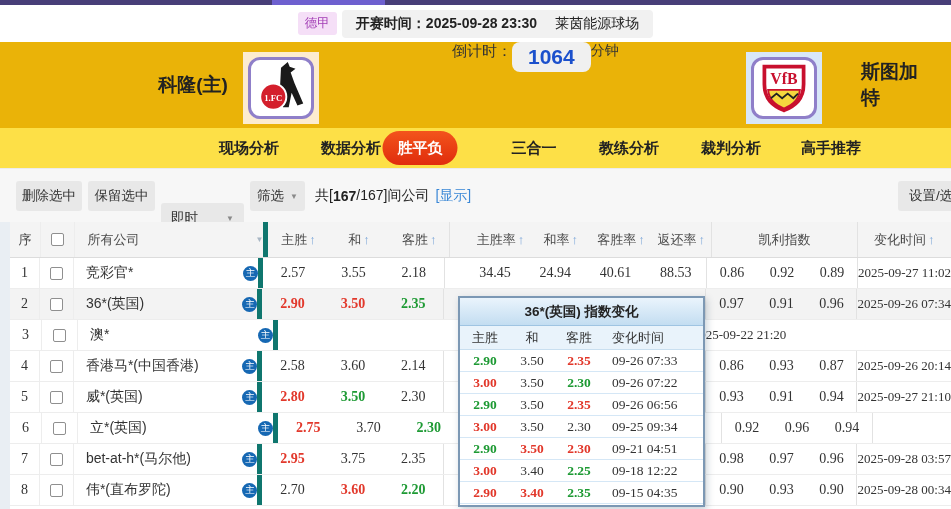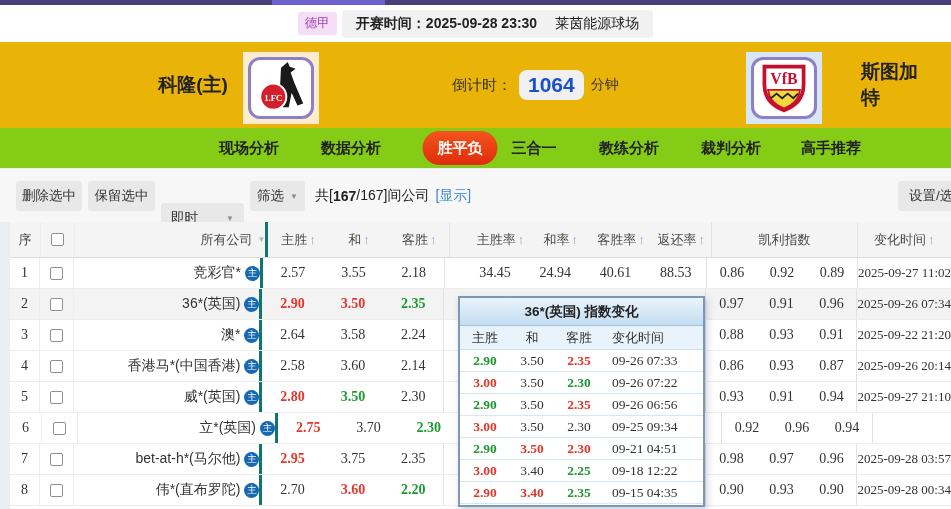--- a/index.html
+++ b/index.html
@@ -19,27 +19,27 @@
   .kick-box .kb-main { font-weight:bold; }
 
   
   .teamheader { position:absolute; left:0; top:42px; width:951px; height:86px; background:#eab308; }
   .team-name { position:absolute; top:0; height:86px; display:flex; align-items:center; font-size:19px; font-weight:bold; color:#222; }
   .logo-box { position:absolute; top:10px; width:76px; height:72px; padding:5px; }
   .logo-box.home { left:243px; background:#fcecd0; }
   .logo-box.away { left:746px; background:#d8e7f8; }
   .logo-inner { width:100%; height:100%; background:#fff; border:3px solid #8f7fc9; border-radius:12px;
     display:flex; align-items:center; justify-content:center; overflow:hidden; }
-  .countdown { position:absolute; left:452px; top:0; height:86px; display:flex; align-items:center; gap:7px; }
+  .countdown { position:absolute; left:452px; top:0; height:86px; display:flex; align-items:flex-start; }
   .cd-label { font-size:15px; color:#333; }
-  .cd-value { background:#f0f0f0; border-radius:8px; padding:3px 9px; color:#1b50cc; font-weight:bold; font-size:21px; }
+  .cd-value { background:#f0f0f0; border-radius:8px; padding:3px 16px; color:#1b50cc; font-weight:bold; font-size:21px; }
   .cd-unit { font-size:14px; color:#333; }
 
   
-  .navbar { position:absolute; left:0; top:128px; width:951px; height:40px; background:#84cc16;padding-left:36px; }
+  .navbar { position:absolute; left:0; top:128px; width:951px; height:40px; background:#fde047;padding-left:36px; }
   .tab { position:absolute; top:0; height:40px; transform:translateX(-50%); display:flex; align-items:center;
     font-size:15px; font-weight:bold; color:#222; cursor:pointer; white-space:nowrap; }
   .tab.active { top:3px; height:34px; background:linear-gradient(180deg,#f3541c,#e02c0c); color:#fff;
     border-radius:17px; padding:0 15px; font-size:15px; }
 
   
   .toolbar { position:absolute; left:0; top:168px; width:951px; height:54px; background:#f7f7f7; border-top:1px solid #ececec; }
   .tbtn { position:absolute; top:12px; height:30px; background:#e8e8e8; border-radius:3px; font-size:13.5px; color:#333;
     display:flex; align-items:center; justify-content:center; cursor:pointer; white-space:nowrap; }
   .tbtn .caret { font-size:8px; color:#8a8a8a; margin-left:6px; }
@@ -49,21 +49,21 @@
 
   
   .leftstrip { position:absolute; left:0; top:222px; width:10px; height:287px; background:#e9eef3; }
   .tablewrap { position:absolute; left:10px; top:222px; width:941px; height:287px; background:#fff; font-size:14px; }
   .trow { display:flex; height:31px; align-items:center; border-bottom:1px solid #ededed; background:#fff; }
   .trow.hl { background:#f3f3f3; }
   .thead { height:36px; background:#f4f4f4; border-bottom:1px solid #dcdcdc; color:#4a4a4a; font-size:13px; }
   .cell { display:flex; align-items:center; justify-content:center; height:100%; white-space:nowrap; }
   .c-seq { width:32px; border-right:1px solid #ededed; }
   .c-cb  { width:36px; border-right:1px solid #ededed; }
-  .c-comp{ width:200px; justify-content:flex-end; padding-left:12px; border-right:3px solid #0f766e; }
+  .c-comp{ width:200px; justify-content:space-between; padding-left:12px; border-right:5px solid #0f766e; }
   .grp-odds { display:flex; width:182px; height:100%; border-right:1px solid #e2e2e2; }
   .grp-rates{ display:flex; width:242px; height:100%; border-right:1px solid #e2e2e2;margin-left:20px; }
   .grp-kelly{ display:flex; width:151px; height:100%; border-right:1px solid #e2e2e2; }
   .c-odd  { width:60.66px; }
   .c-rate { width:60.5px; }
   .c-kel  { width:50.33px; }
   .c-time { width:97px; }
   .num { font-family:"Liberation Serif", serif; }
   .up   { color:#e2382b; font-weight:bold; }
   .down { color:#1e9a34; font-weight:bold; }
@@ -130,21 +130,21 @@
         </svg>
       </div>
     </div>
 
     <div class="team-name" style="left:891px; transform:translateX(-50%);">斯图加特</div>
   </div>
 
   <div class="navbar">
       <div class="tab" style="left: 249px;">现场分析</div>
       <div class="tab" style="left: 351px;">数据分析</div>
-      <div class="tab active" style="left: 460px; text-align: right;">胜平负</div>
+      <div class="tab active" style="left: 420px; text-align: right;">胜平负</div>
       <div class="tab" style="left: 534px; font-family: Liberation Mono, monospace;">三合一</div>
       <div class="tab" style="left: 629px;">教练分析</div>
       <div class="tab" style="left: 731px;">裁判分析</div>
       <div class="tab" style="left: 831px;">高手推荐</div>
     </div>
 
   <div class="toolbar">
     <div class="tbtn" style="left:16px; width:66px;">删除选中</div>
     <div class="tbtn" style="left:88px; width:67px;">保留选中</div>
     <div class="tbtn" style="left:161px; width:83px; justify-content:space-between; padding:0 10px;margin-top:22px;">
@@ -272,25 +272,20 @@
           <div class="cell c-time num time-cell">2025-09-26 07:34</div>
         </div>
         <div class="trow">
           <div class="cell c-seq num">3</div>
           <div class="cell c-cb">
             <span class="checkbox"></span>
           </div>
           <div class="cell c-comp">
             <span>澳*</span>
             <span class="home-ico">主</span>
-          </div>
-          <div class="grp-odds">
-            <div class="cell c-odd num">2.64</div>
-            <div class="cell c-odd num">3.58</div>
-            <div class="cell c-odd num">2.24</div>
           </div>
           <div class="grp-rates">
             <div class="cell c-rate num"></div>
             <div class="cell c-rate num"></div>
             <div class="cell c-rate num"></div>
             <div class="cell c-rate num"></div>
           </div>
           <div class="grp-kelly">
             <div class="cell c-kel num">0.88</div>
             <div class="cell c-kel num">0.93</div>

